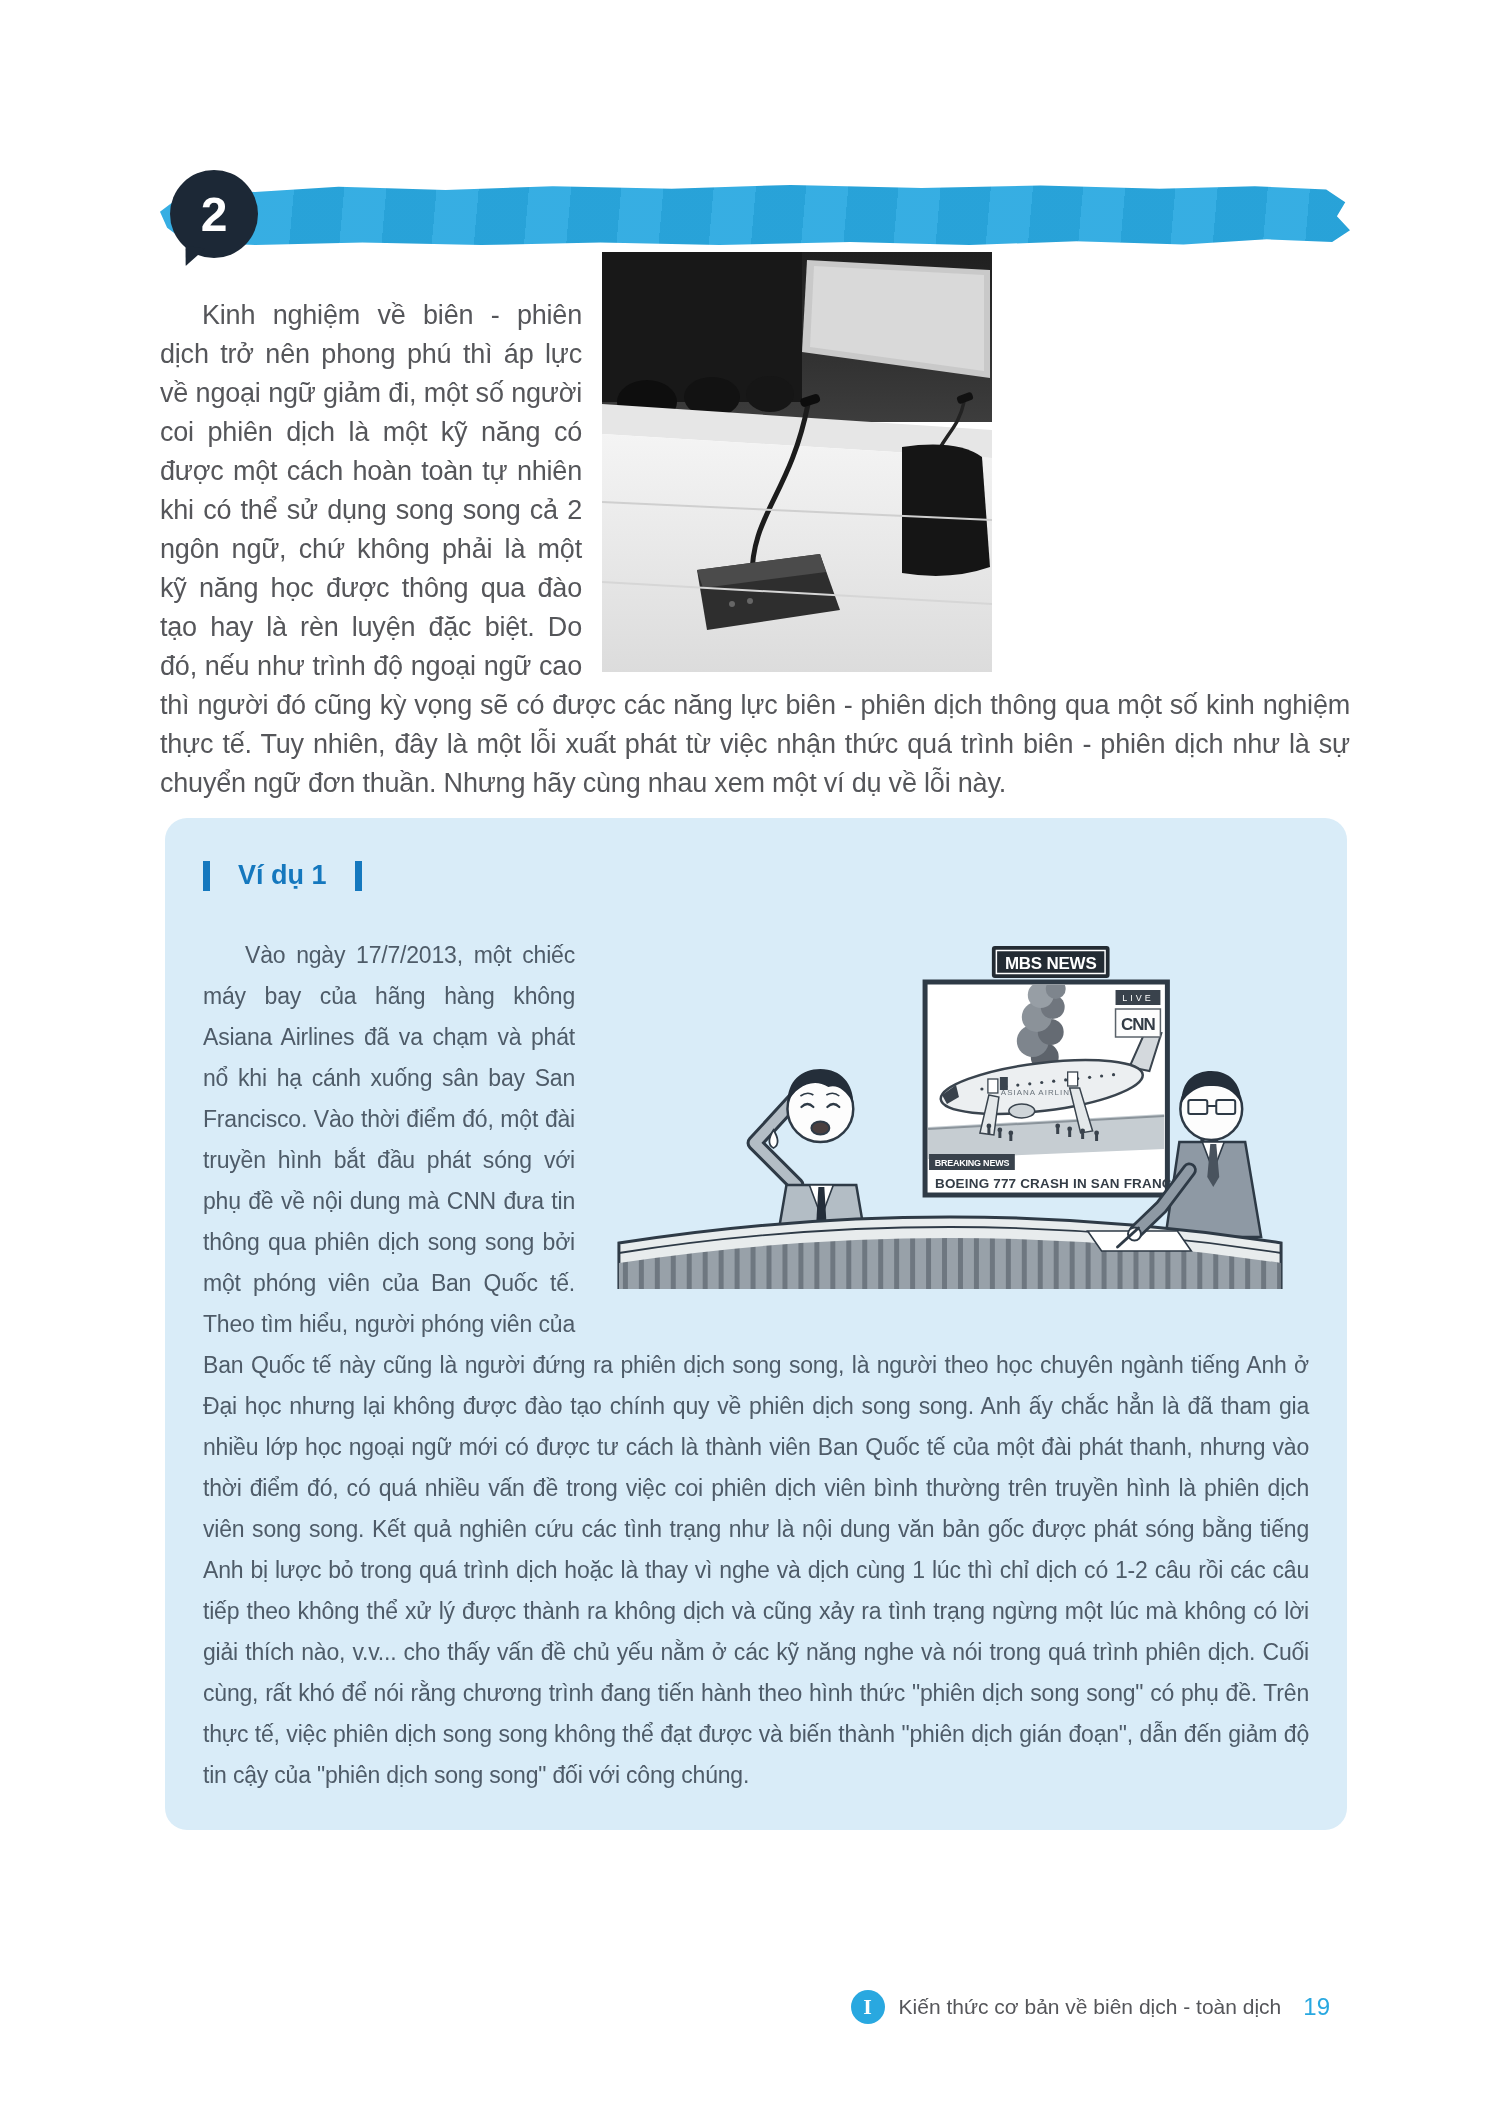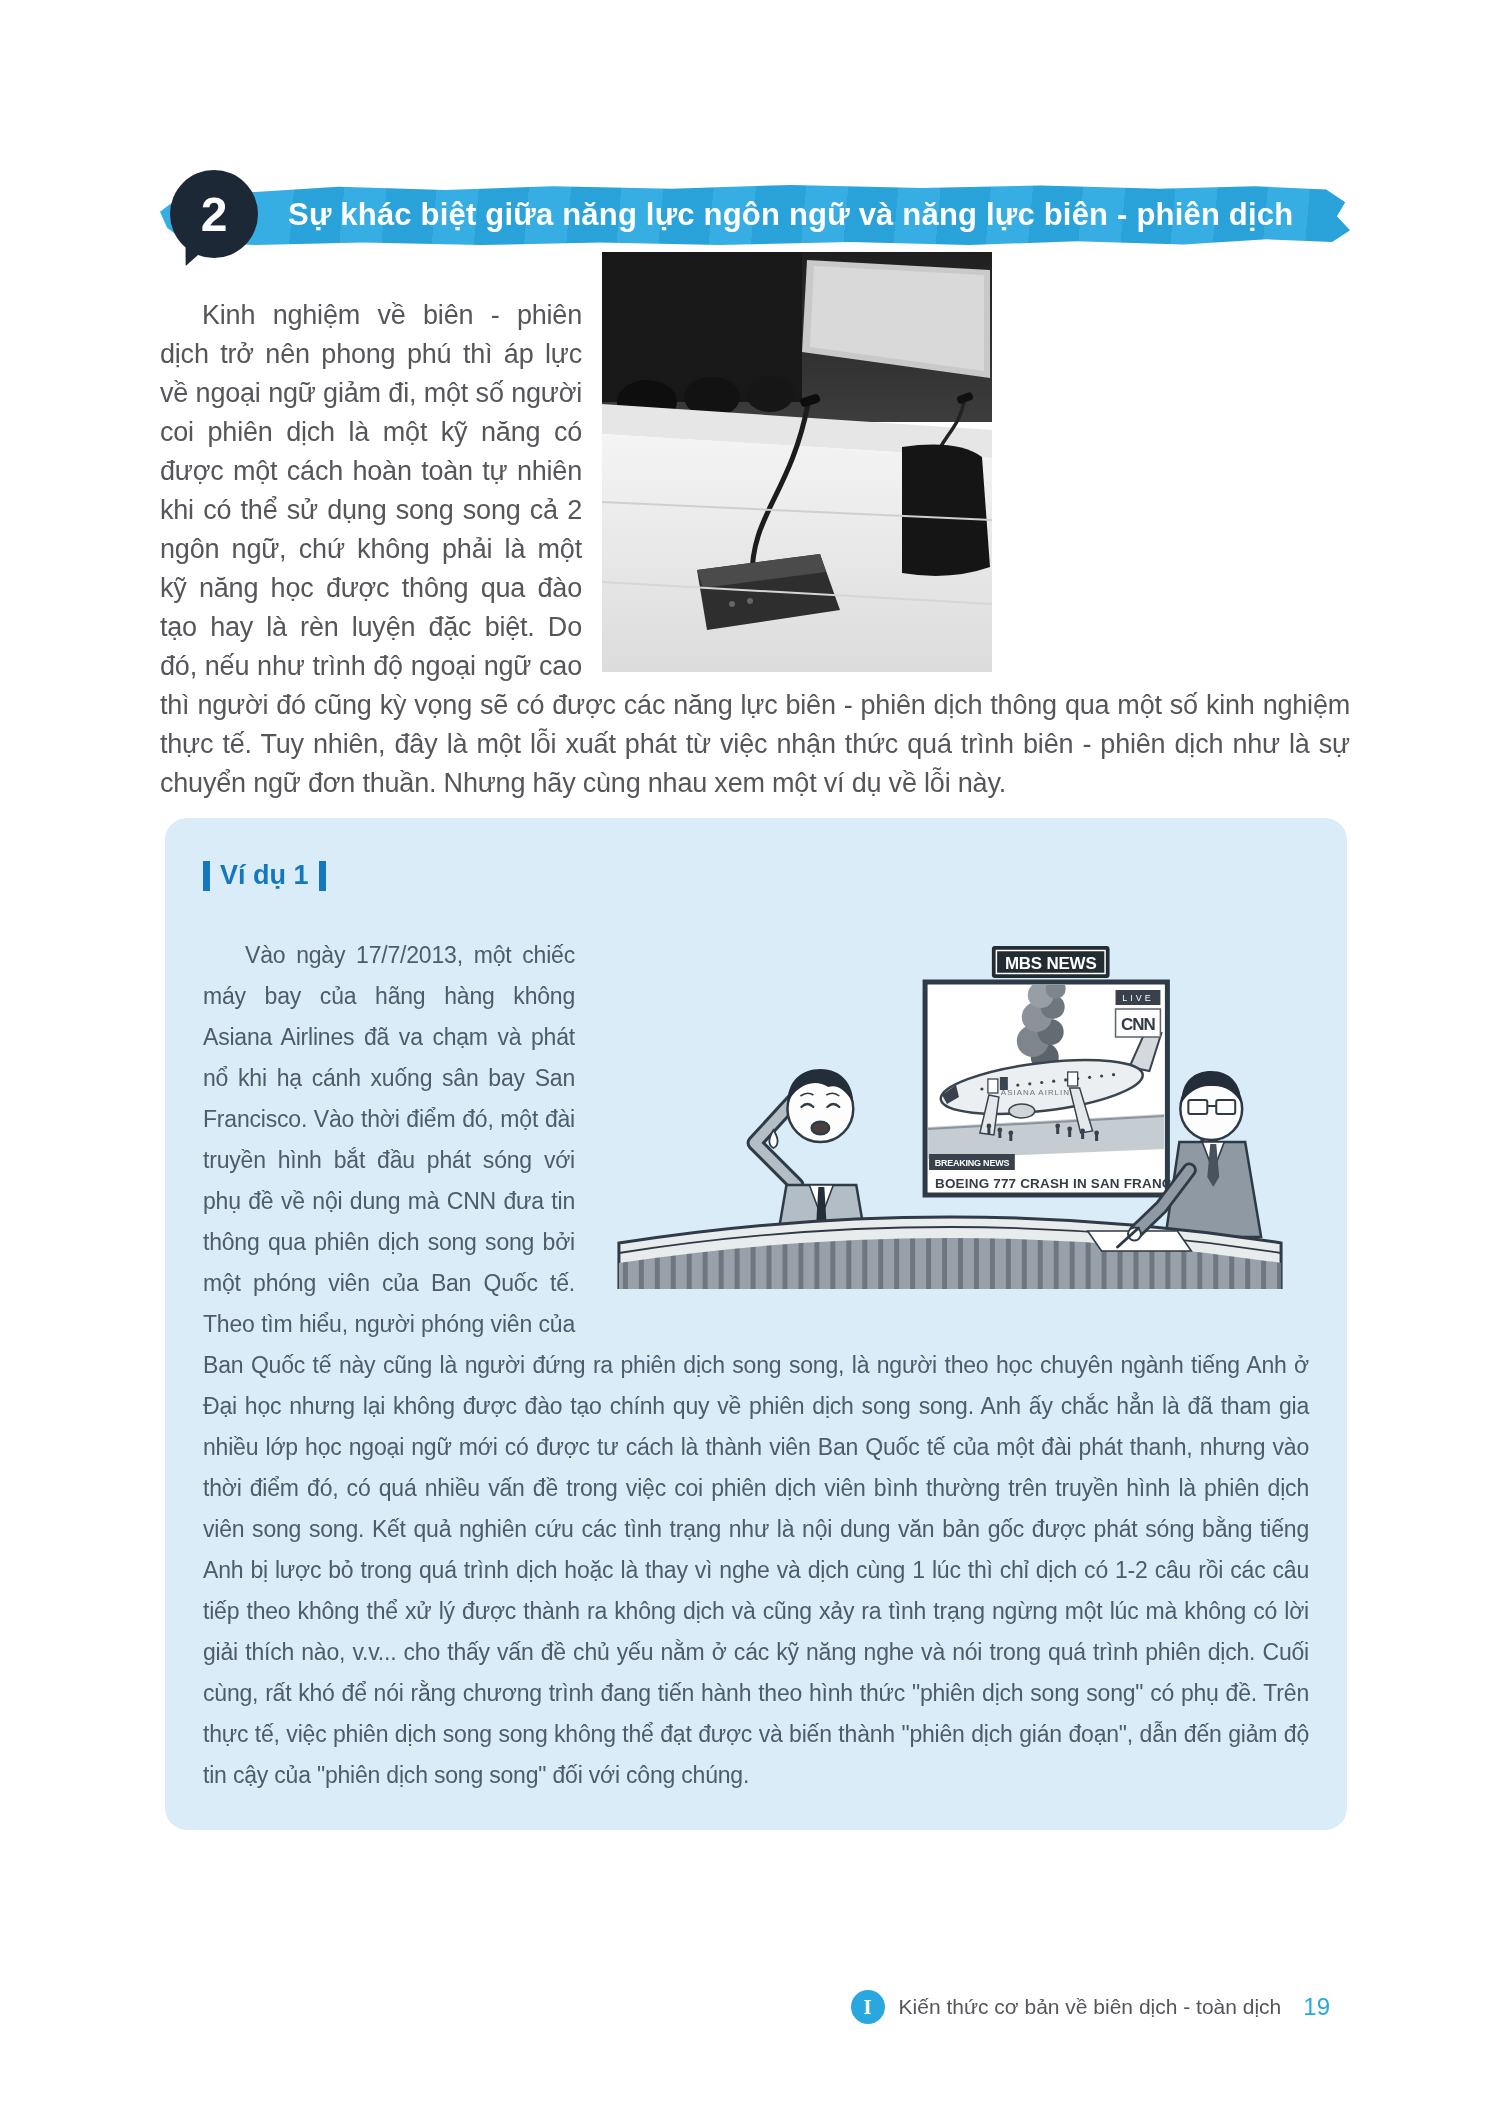--- a/index.html
+++ b/index.html
@@ -29,21 +29,21 @@
   .intro{position:absolute; left:160px; top:252px; width:1190px;
     color:var(--text-gray); font-size:27px; line-height:39px; text-align:justify; letter-spacing:-.2px;}
   .photo{float:right; width:390px; height:420px; margin:0 358px 10px 20px;}
   .photo svg{display:block; width:100%; height:100%;}
   .intro-spacer{height:44px;}
   .intro p{text-indent:42px;}
 
   
   .example-box{position:absolute; left:165px; top:818px; width:1182px;
     background:var(--box-bg); border-radius:22px; padding:42px 38px 34px 38px;}
-  .example-title{display:flex; align-items:flex-end;}
+  .example-title{display:flex; align-items:flex-end;gap:18px;}
   .bar{width:7px; height:30px; background:var(--label-blue); flex:0 0 auto;}
   .example-label{color:var(--label-blue); font-size:27px; font-weight:bold; margin:0 10px; white-space:nowrap;}
   .example-heading{color:var(--title-blue); font-size:25px; font-weight:bold; margin-left:12px; white-space:nowrap;}
   .example-body{margin-top:44px; color:var(--box-text); font-size:23px; line-height:41px;
     text-align:justify; letter-spacing:-.2px;}
   .cartoon{float:right; width:718px; height:352px; margin:2px 0 40px 16px;}
   .cartoon svg{display:block; width:100%; height:100%;}
   .example-body p{text-indent:42px;}
 
   
@@ -57,21 +57,20 @@
 </head>
 <body>
 
 <div class="page">
 
   <div class="banner-wrap">
     <div class="banner"></div>
     <div class="bubble">
       <span>2</span>
     </div>
-    <div class="banner-title">Sự khác biệt giữa năng lực ngôn ngữ và năng lực biên - phiên dịch</div>
   </div>
 
   <div class="intro">
     <div class="photo">
       <svg viewBox="0 0 390 420" preserveAspectRatio="none">
         <defs>
           <linearGradient id="wallg" x1="0" y1="0" x2="0" y2="1">
             <stop offset="0" stop-color="#1f1f1f"></stop>
               <stop offset="1" stop-color="#3d3d3d"></stop>
           </linearGradient>

